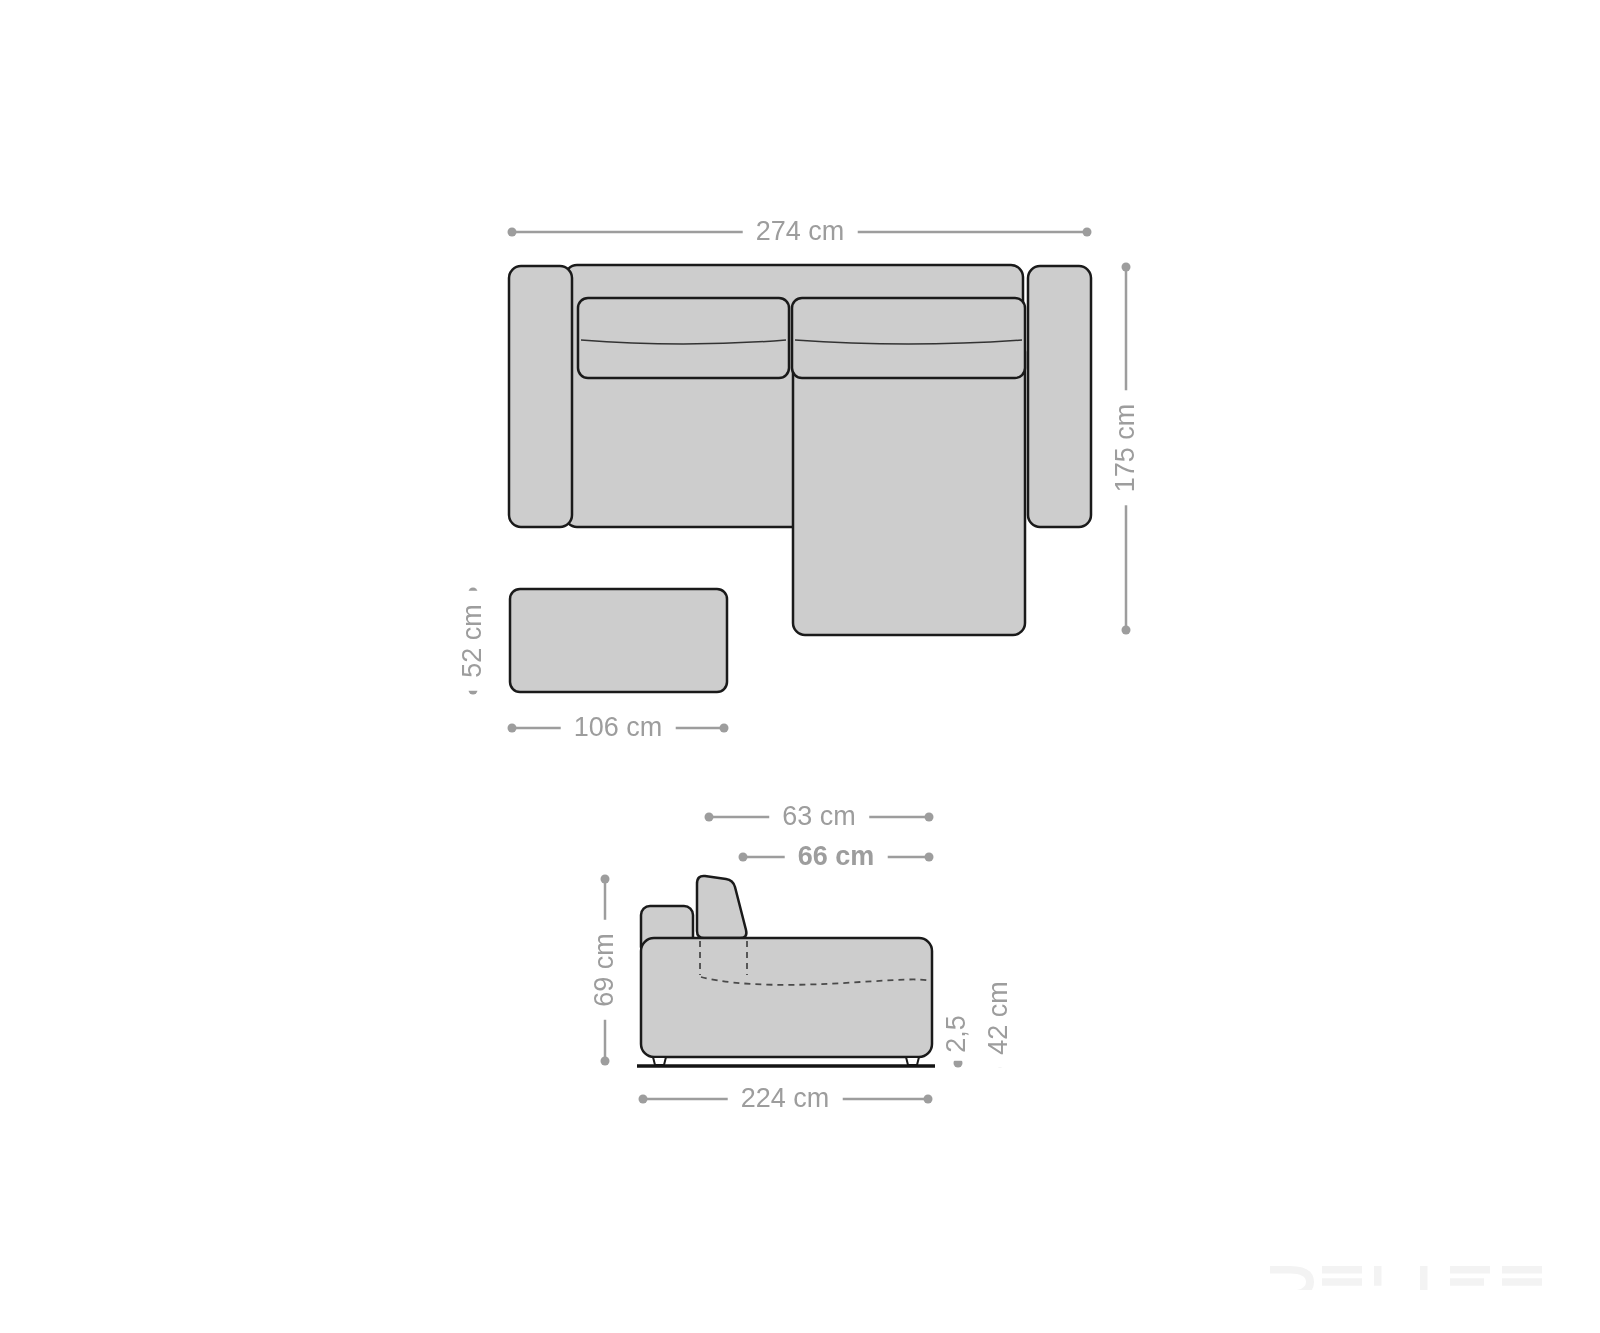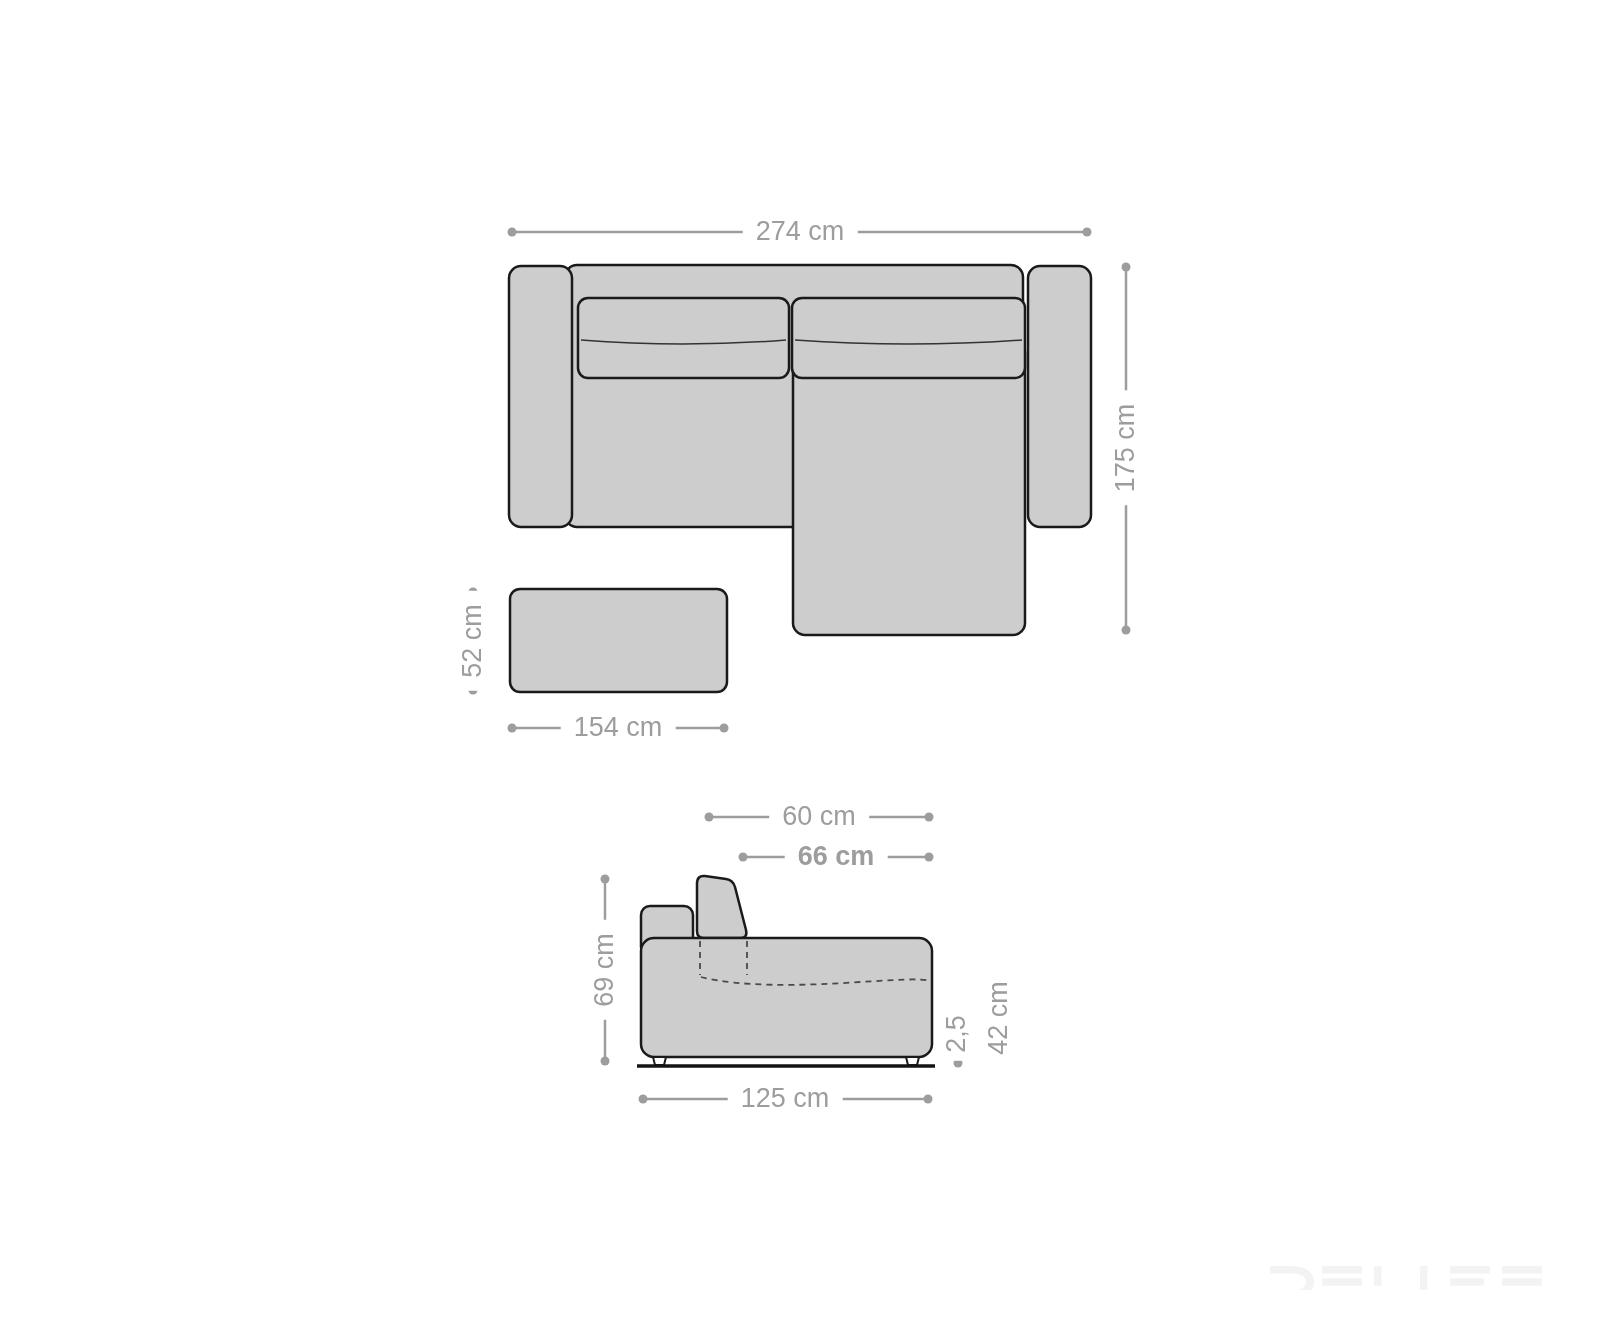--- a/index.html
+++ b/index.html
@@ -167,28 +167,28 @@
       </g>
     </g>
   </svg>
 
   <div class="dim-label" style="left:800px;top:232px;">274 cm</div>
 
   <div class="dim-label vert" style="left:1126px;top:448px;">175 cm</div>
 
   <div class="dim-label vert" style="left:473px;top:641px;">52 cm</div>
 
-  <div class="dim-label" style="left:618px;top:728px;">154 cm</div>
+  <div class="dim-label" style="left:618px;top:728px;">106 cm</div>
 
-  <div class="dim-label" style="left:819px;top:817px;">60 cm</div>
+  <div class="dim-label" style="left:819px;top:817px;">63 cm</div>
 
   <div class="dim-label" style="left:836px;top:857px;font-weight:bold;">66 cm</div>
 
   <div class="dim-label vert" style="left:605px;top:970px;">69 cm</div>
 
   <div class="dim-label vert tight" style="left:957px;top:1034px;">2,5</div>
 
   <div class="dim-label vert" style="left:999px;top:1018px;">42 cm</div>
 
-  <div class="dim-label" style="left:785px;top:1099px;">125 cm</div>
+  <div class="dim-label" style="left:785px;top:1099px;">224 cm</div>
 
   <span style="position:absolute;left:1270px;top:1266px;width:272px;height:32px;" aria-label="DELIFE"></span>
 </div>
 
 </body></html>

